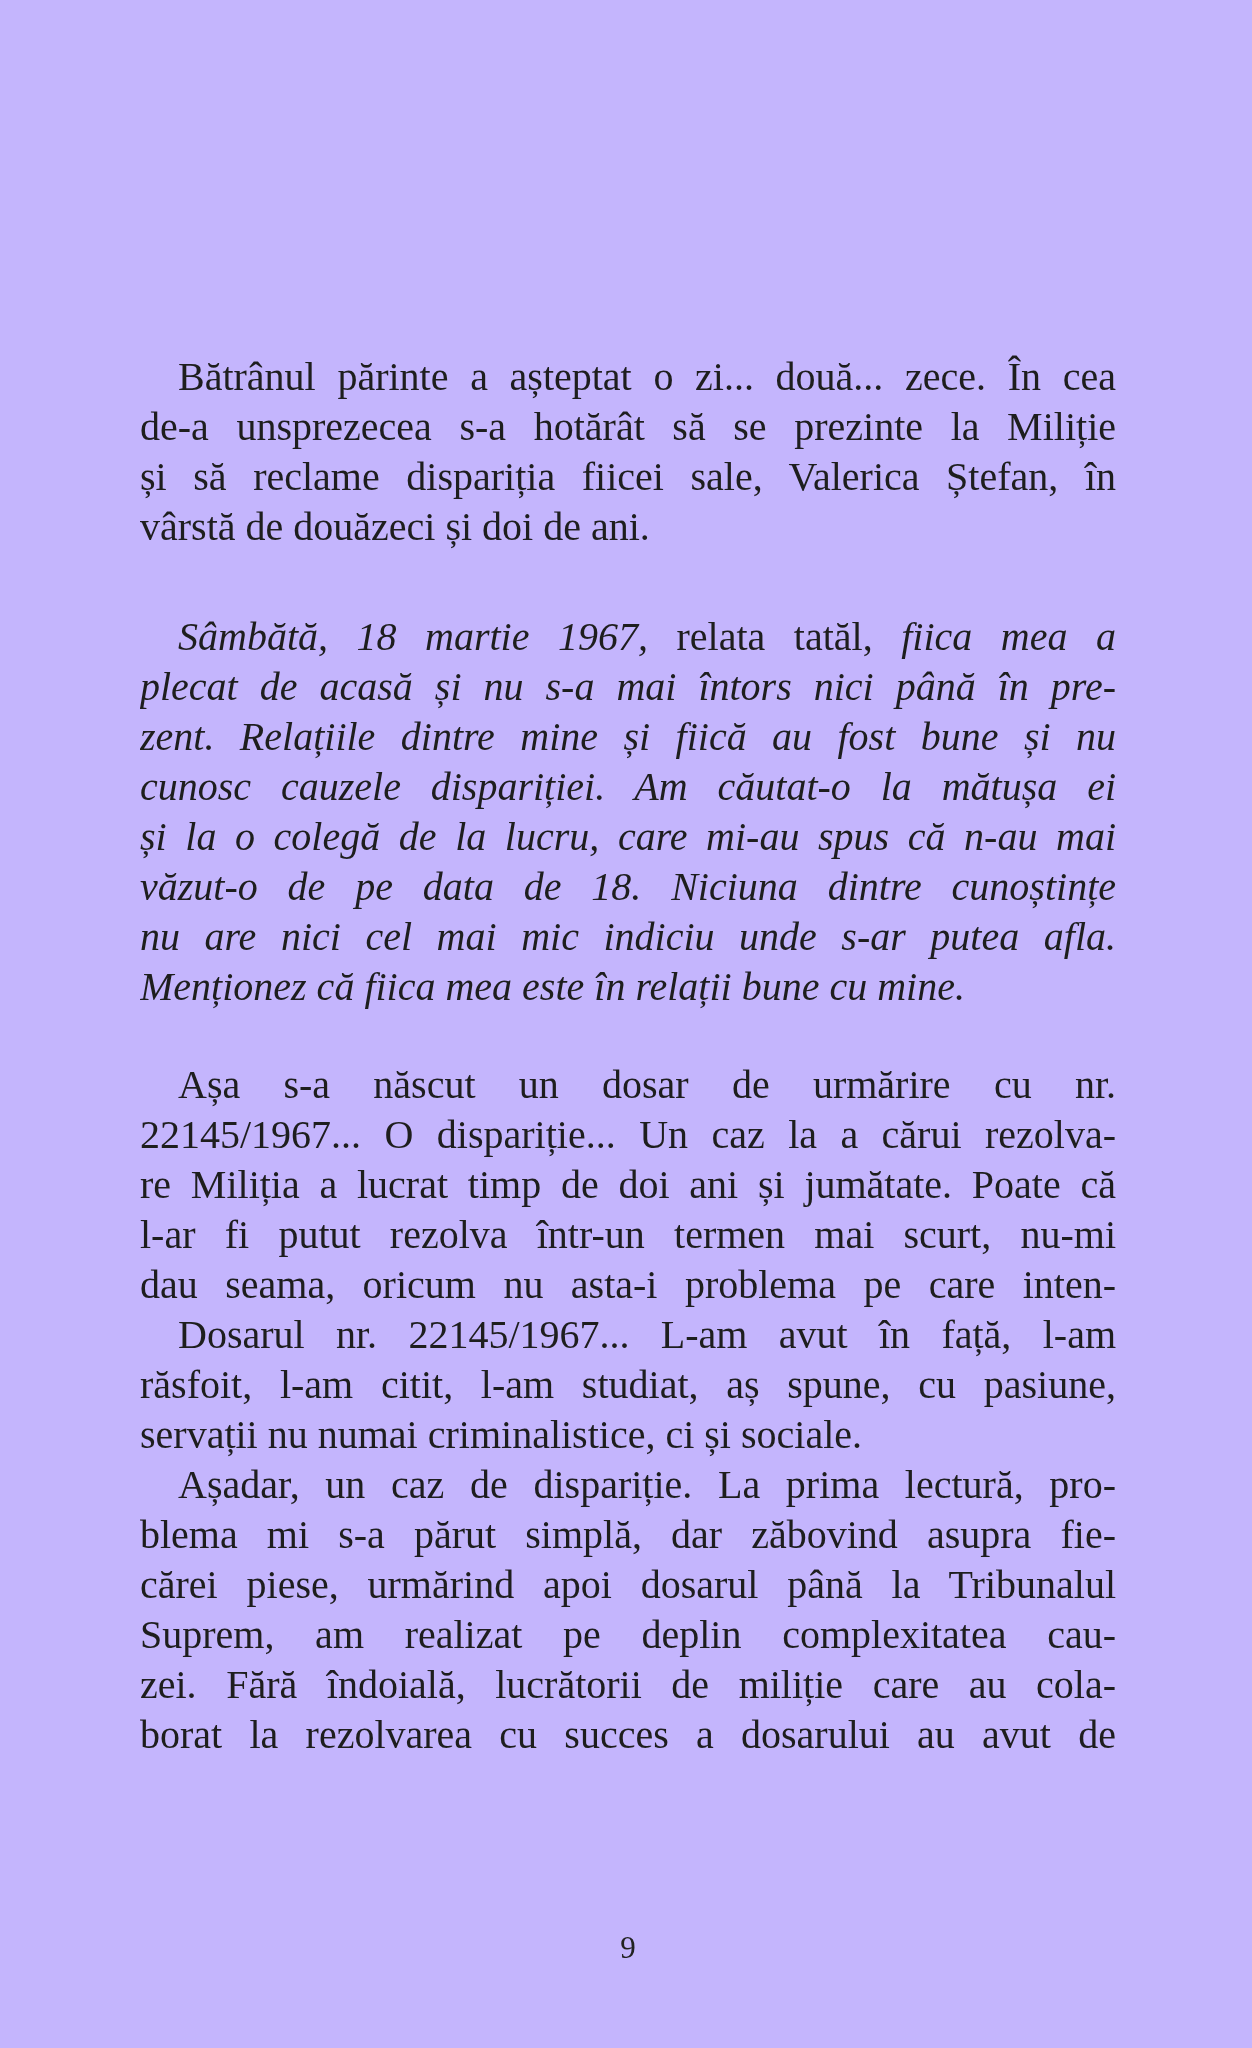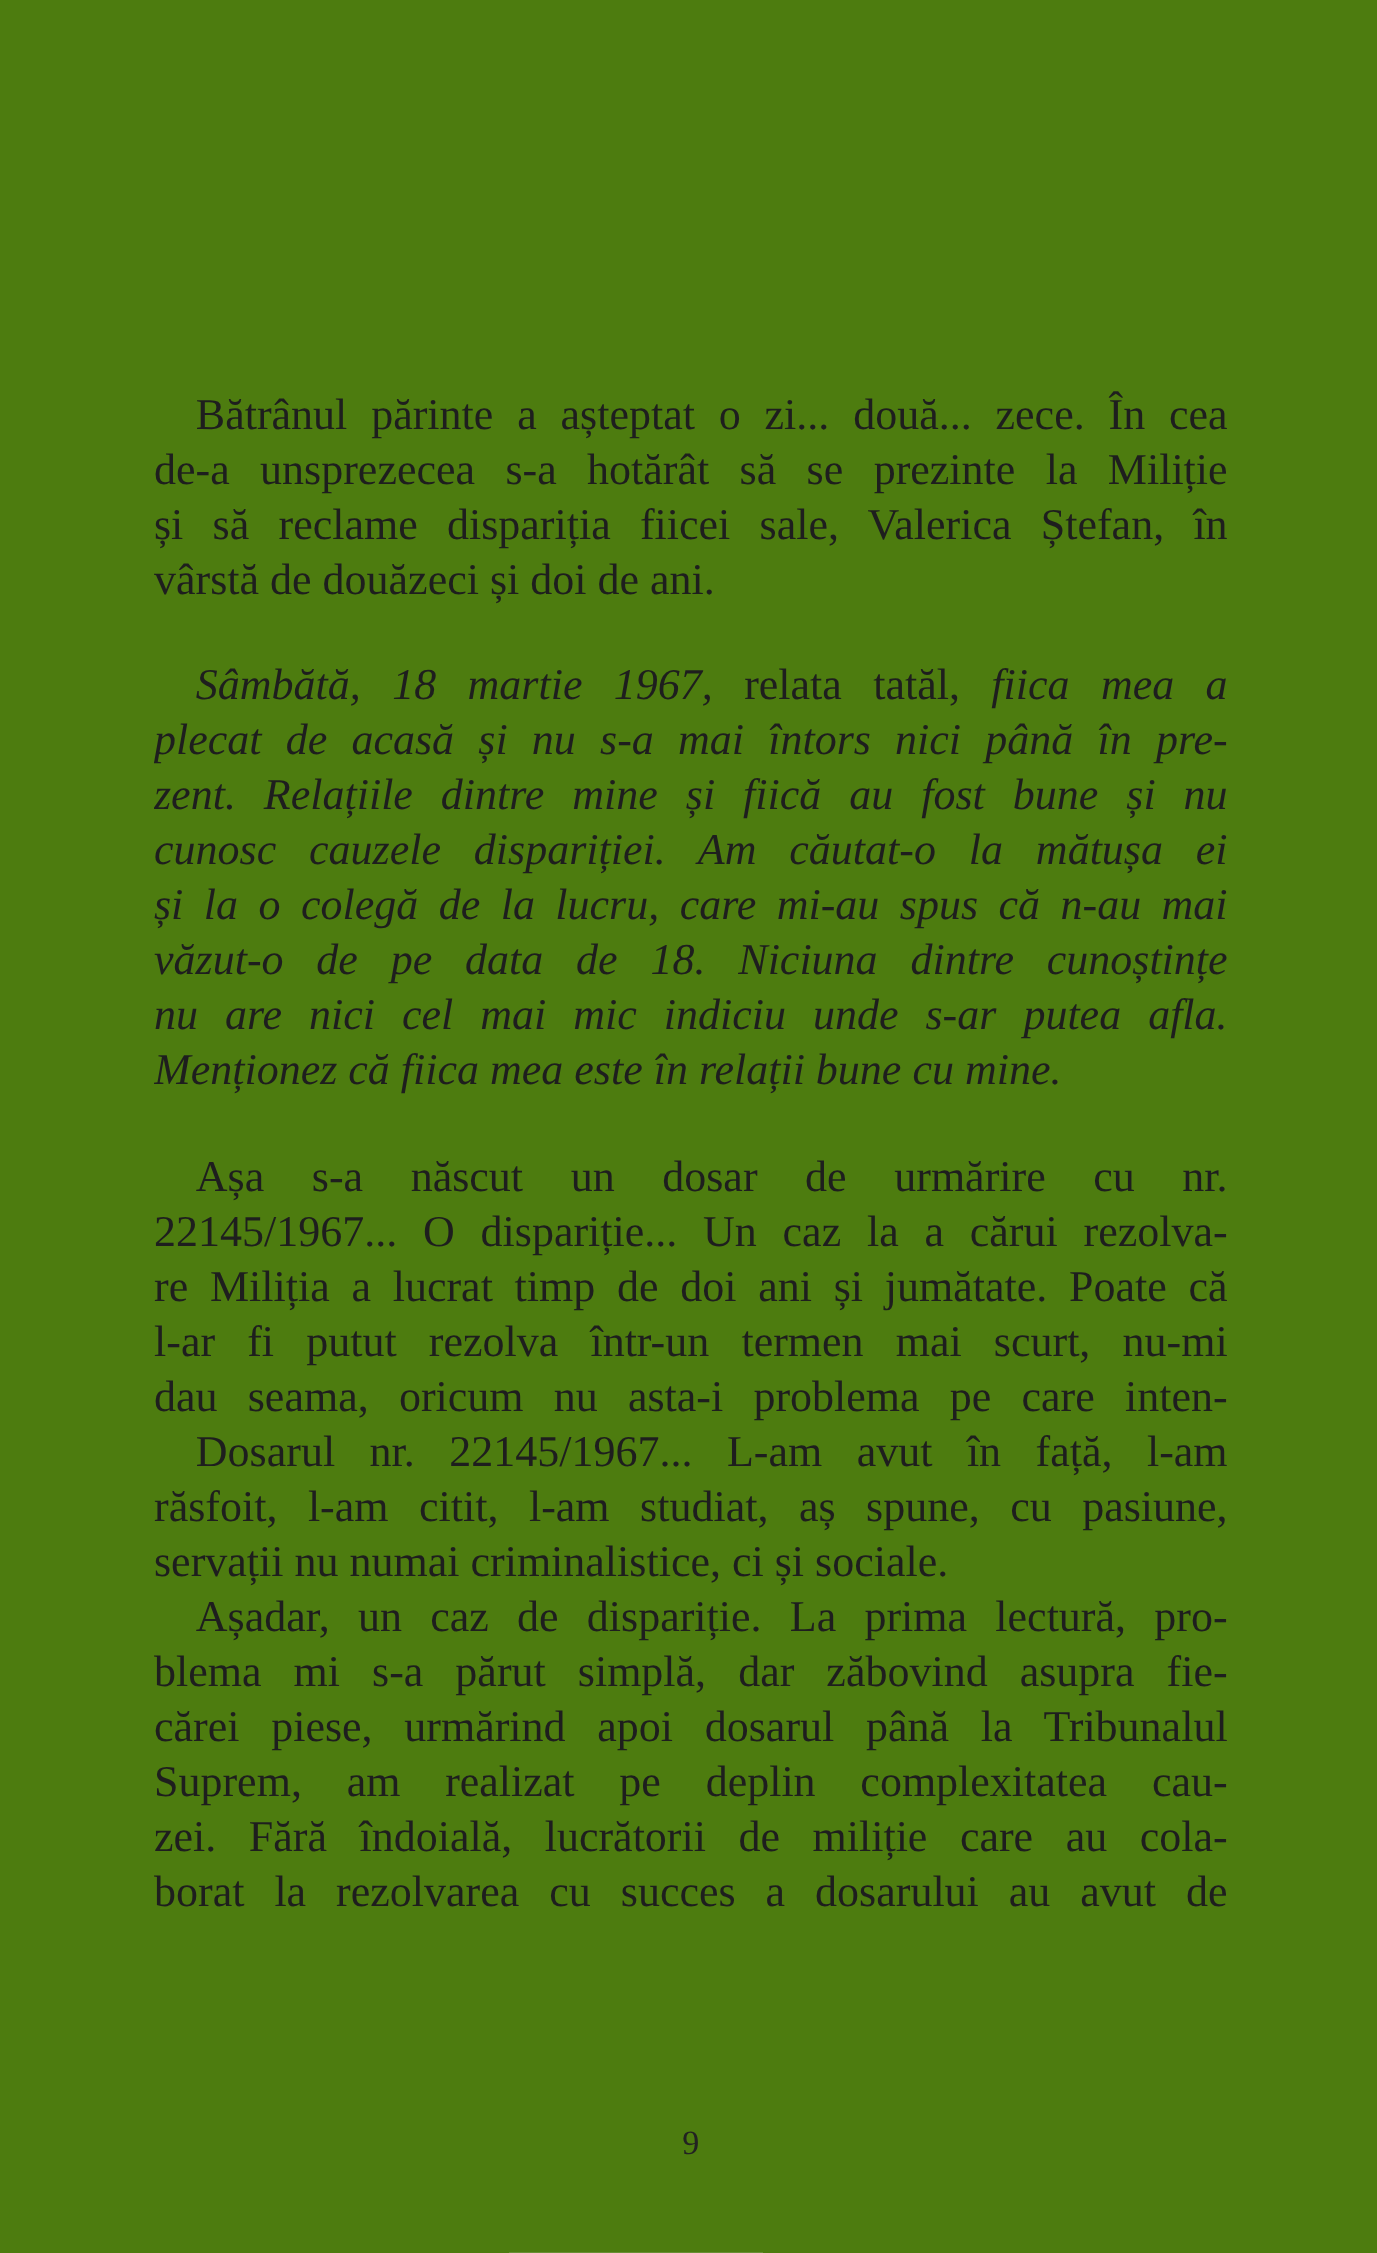--- a/index.html
+++ b/index.html
@@ -1,20 +1,20 @@
 <!DOCTYPE html>
 <html><head>
 <meta charset="utf-8">
 <style>
   html, body { margin: 0; padding: 0; }
   .page {
     position: relative;
     width: 1252px;
     height: 2048px;
-    background: #4d7c0f;
+    background: #c4b5fd;
     font-family: "Liberation Serif", "DejaVu Serif", serif;
     color: #1e1e1e;
     overflow: hidden;
   }
   .text-block {
     position: absolute;
     left: 140px;
     top: 352px;
     width: 976px;
   }
@@ -49,21 +49,21 @@
 <body>
 
 <div class="page">
   <div class="text-block">
       <div class="para">
         <div class="line aj ind"><span class="ro">Bătrânul părinte a așteptat o zi... două... zece. În cea</span></div>
         <div class="line aj"><span class="ro">de-a unsprezecea s-a hotărât să se prezinte la Miliție</span></div>
         <div class="line aj"><span class="ro">și să reclame dispariția fiicei sale, Valerica Ștefan, în</span></div>
         <div class="line al"><span class="ro">vârstă de douăzeci și doi de ani.</span></div>
       </div>
-      <div class="para" style="margin-top: 45px;">
+      <div class="para" style="margin-top: 60px;">
         <div class="line aj ind"><span class="it">Sâmbătă, 18 martie 1967, </span><span class="ro">relata tatăl, </span><span class="it">fiica mea a</span></div>
         <div class="line aj"><span class="it">plecat de acasă și nu s-a mai întors nici până în pre-</span></div>
         <div class="line aj"><span class="it">zent. Relațiile dintre mine și fiică au fost bune și nu</span></div>
         <div class="line aj"><span class="it">cunosc cauzele dispariției. Am căutat-o la mătușa ei</span></div>
         <div class="line aj"><span class="it">și la o colegă de la lucru, care mi-au spus că n-au mai</span></div>
         <div class="line aj"><span class="it">văzut-o de pe data de 18. Niciuna dintre cunoștințe</span></div>
         <div class="line aj"><span class="it">nu are nici cel mai mic indiciu unde s-ar putea afla.</span></div>
         <div class="line al"><span class="it">Menționez că fiica mea este în relații bune cu mine.</span></div>
       </div>
       <div class="para" style="margin-top: 48px;">

